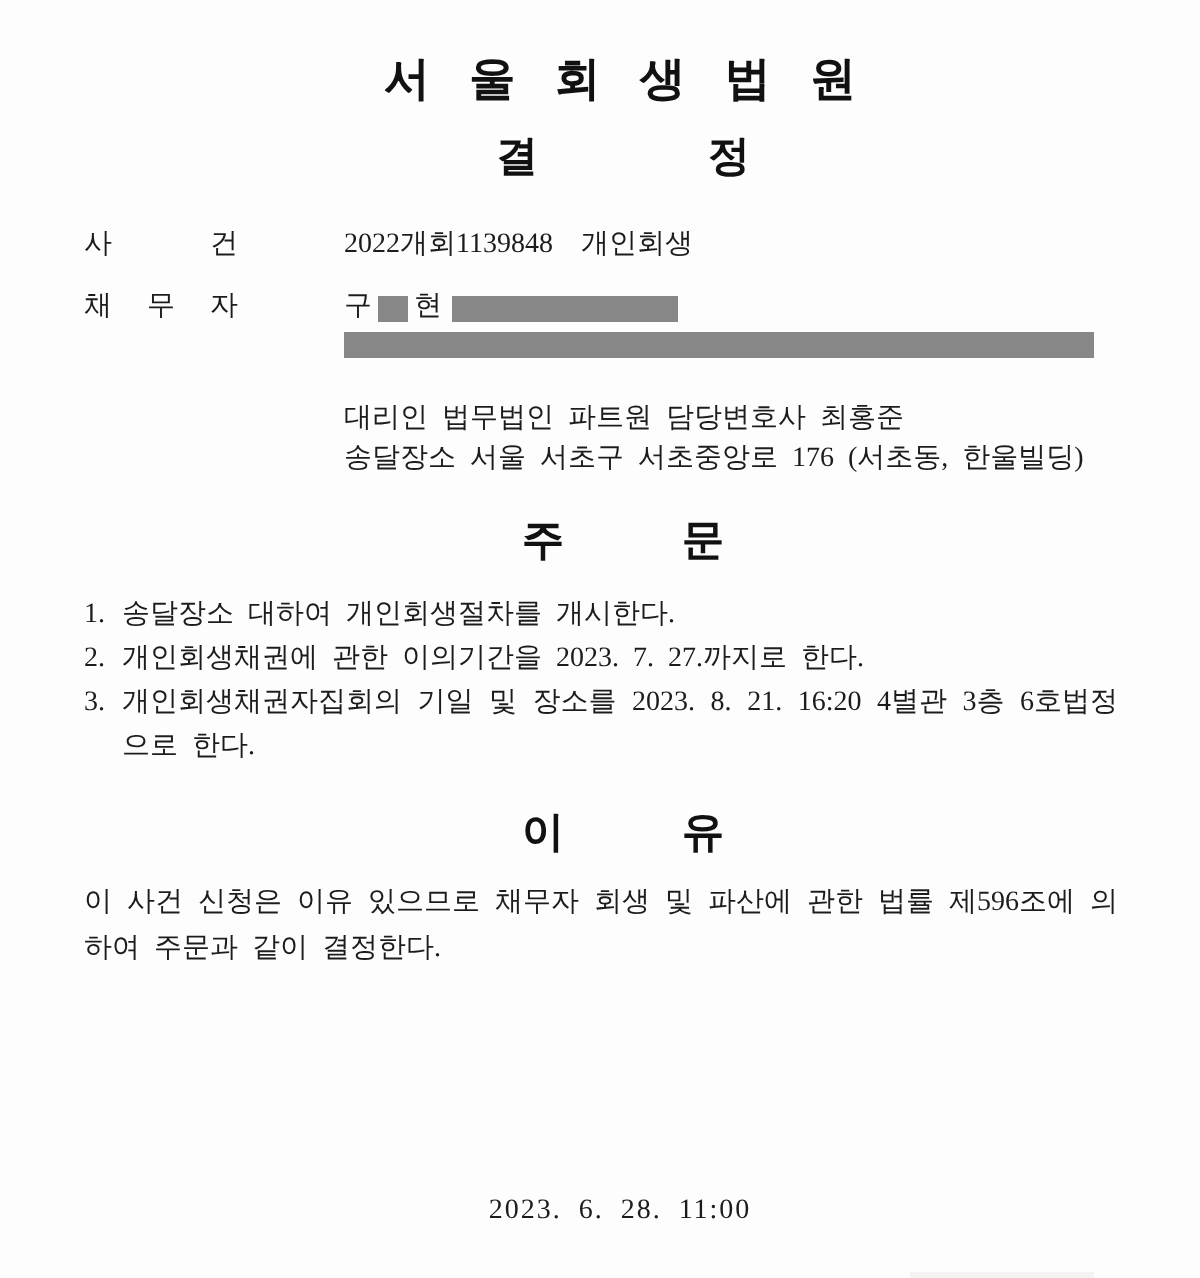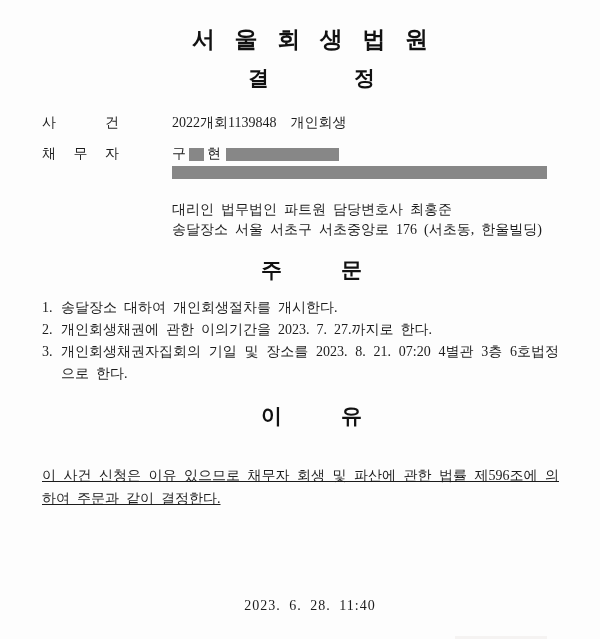--- a/index.html
+++ b/index.html
@@ -79,24 +79,23 @@
     left: 42px; right: 41px;
     top: 297px;
   }
   .order-item { display: flex; }
   .item-num { flex: 0 0 19px; }
   .item-text { flex: 1; text-align: justify; }
 
   .reason-para {
     position: absolute;
     left: 42px; right: 41px;
-    top: 464px;
+    top: 440px;
     text-align: justify;
     line-height: 23px;
-    text-decoration: underline;
   }
   .datetime {
     position: absolute;
     left: 20px; right: 0;
     top: 598px;
     text-align: center;
     font-size: 14px;
     letter-spacing: 1px;
     word-spacing: 4px;
   }
@@ -144,25 +143,25 @@
     <div class="order-item">
       <span class="item-num">1.</span>
       <span class="item-text">송달장소 대하여 개인회생절차를 개시한다.</span>
     </div>
     <div class="order-item">
       <span class="item-num">2.</span>
       <span class="item-text">개인회생채권에 관한 이의기간을 2023. 7. 27.까지로 한다.</span>
     </div>
     <div class="order-item">
       <span class="item-num">3.</span>
-      <span class="item-text">개인회생채권자집회의 기일 및 장소를 2023. 8. 21. 07:20 4별관 3층 6호법정으로 한다.</span>
+      <span class="item-text">개인회생채권자집회의 기일 및 장소를 2023. 8. 21. 16:20 4별관 3층 6호법정으로 한다.</span>
     </div>
   </div>
 
   <div class="heading sec-heading reason-head spread"><span>이</span><span>유</span></div>
 
   <div class="reason-para body-text">이 사건 신청은 이유 있으므로 채무자 회생 및 파산에 관한 법률 제596조에 의하여 주문과 같이 결정한다.</div>
 
-  <div class="datetime">2023. 6. 28. 11:40</div>
+  <div class="datetime">2023. 6. 28. 11:00</div>
 
   <div class="bottom-artifact"></div>
 
 </div>
 
 </body></html>

